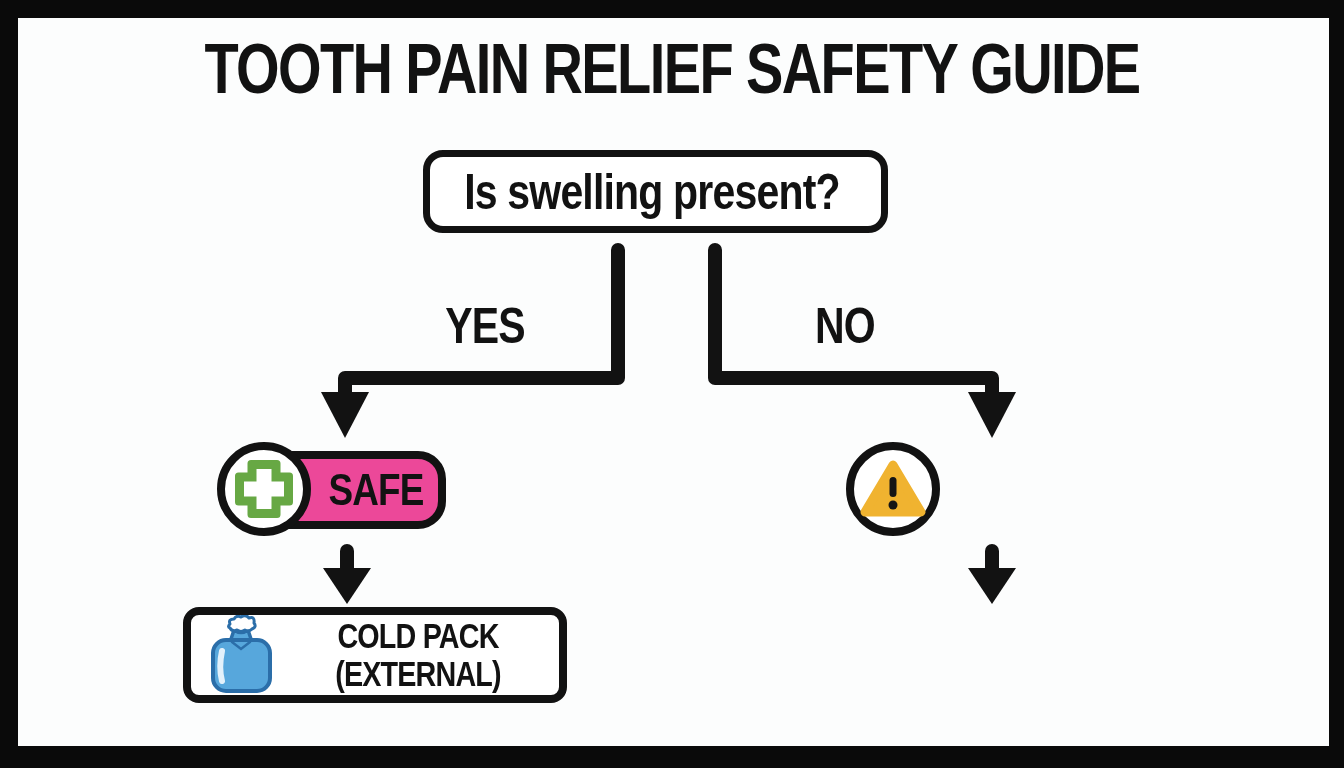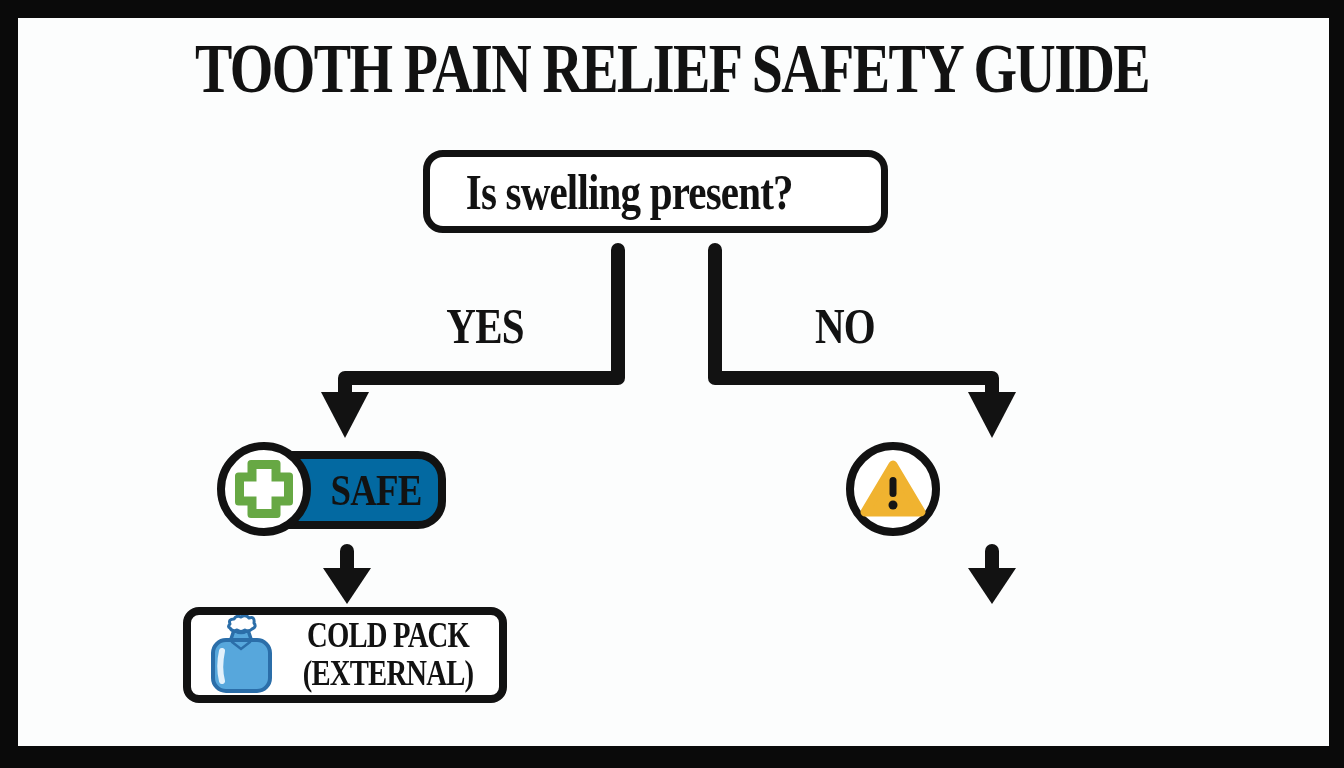--- a/index.html
+++ b/index.html
@@ -1,48 +1,48 @@
 <!DOCTYPE html>
 <html><head>
 <meta charset="utf-8">
 <style>
   html,body { margin:0; padding:0; background:#222; }
   .canvas {
     position:relative; width:1344px; height:768px; overflow:hidden;
-    background:#fcfdfd; font-family:Liberation Serif, serif; color:#121212;
+    background:#fcfdfd; font-family:Liberation Sans, sans-serif; color:#121212;
   }
   .frame {
     position:absolute; inset:0; pointer-events:none; z-index:10;
     border-style:solid; border-color:#0a0a0a; border-width:18px 15px 22px 18px;
   }
   .title {
     position:absolute; top:34px; left:0; width:1344px; text-align:center;
     font-size:70px; font-weight:bold; line-height:1; letter-spacing:-2px;
     transform:scaleX(0.80); transform-origin:50% 50%; white-space:nowrap;
   }
   .decision {
     position:absolute; left:423px; top:150px; width:465px; height:83px;
     box-sizing:border-box; border:7px solid #121212; border-radius:20px; background:#ffffff;
-    display:flex; align-items:center; justify-content:flex-start; z-index:2;
+    display:flex; align-items:center; justify-content:flex-end; z-index:2;
   }
   .decision span {
     font-size:50px; font-weight:bold; white-space:nowrap;
     transform:scaleX(0.82); letter-spacing:-1px;
   }
   .connectors { position:absolute; left:0; top:0; z-index:1; }
   .branch-label {
     position:absolute; top:297px; width:110px; text-align:center;
     font-size:50px; font-weight:bold; transform:scaleX(0.82); letter-spacing:-1px;
   }
   .yes-label { left:430px; }
   .no-label  { left:790px; }
 
   .badge {
     position:absolute; top:451px; height:78px; box-sizing:border-box;
-    border:8px solid #121212; border-radius:28px; background:#0369a1;
+    border:8px solid #121212; border-radius:28px; background:#ec4899;
     display:flex; align-items:center; z-index:2;
   }
   .safe-rect  { left:258px; width:188px; padding-left:48px; }
   .avoid-rect { left:886px; width:202px; padding-left:40px; }
   .badge span {
     flex:1; text-align:center; font-size:45px; font-weight:bold; white-space:nowrap;
     transform:scaleX(0.82); letter-spacing:-1px;
   }
   .badge-circle {
     position:absolute; top:442px; width:94px; height:94px; box-sizing:border-box;
@@ -50,21 +50,21 @@
     display:flex; align-items:center; justify-content:center; z-index:3;
   }
   .safe-circle  { left:217px; }
   .avoid-circle { left:846px; }
 
   .result {
     position:absolute; top:607px; height:96px; box-sizing:border-box;
     border:8px solid #121212; border-radius:16px; background:#ffffff;
     display:flex; align-items:center; z-index:2;
   }
-  .cold-box    { left:183px; width:324px; }
+  .cold-box    { left:183px; width:384px; }
   .aspirin-box { left:827px; width:323px; }
   .result .res-icon { flex:0 0 auto; }
   .cold-box .res-icon    { margin-left:14px; }
   .aspirin-box .res-icon { margin-left:24px; }
   .result-text {
     flex:1; text-align:center; font-size:35px; font-weight:bold; line-height:1.1;
     transform:scaleX(0.82); letter-spacing:-1px; white-space:nowrap;
   }
   .aspirin-box .result-text { padding-right:78px; }
   .result-text span { display:block; }

